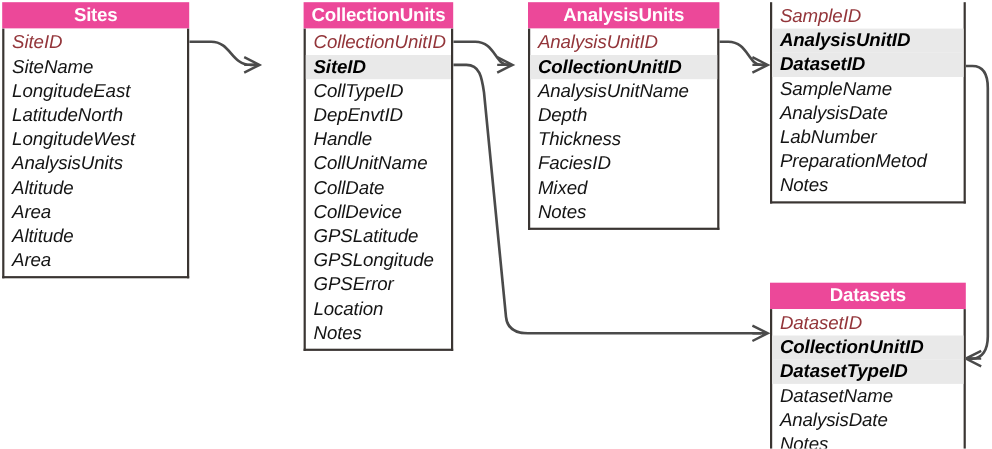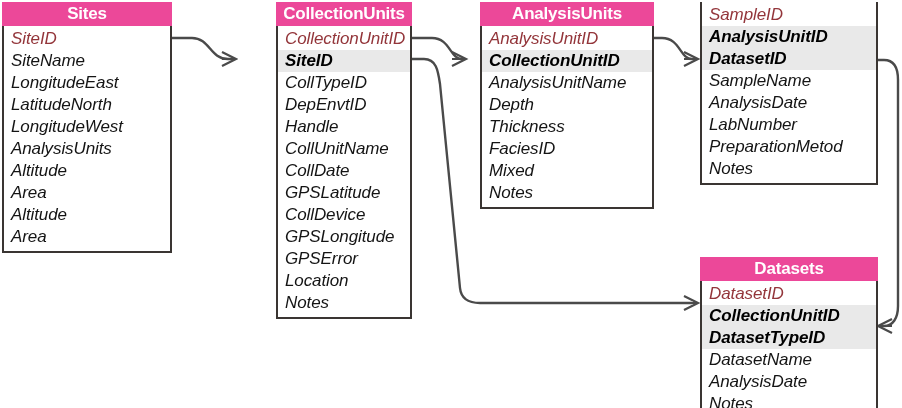--- a/index.html
+++ b/index.html
@@ -120,22 +120,22 @@
       <div class="entity" style="left: 238px; top: 2px; width: 174px; padding-left: 38px;">
         <div class="entity-header">CollectionUnits</div>
         <div class="entity-body">
           <div class="field pk">CollectionUnitID</div>
           <div class="field fk">SiteID</div>
           <div class="field">CollTypeID</div>
           <div class="field">DepEnvtID</div>
           <div class="field">Handle</div>
           <div class="field">CollUnitName</div>
           <div class="field">CollDate</div>
+          <div class="field">CollDevice</div>
           <div class="field">GPSLatitude</div>
-          <div class="field">CollDevice</div>
           <div class="field">GPSLongitude</div>
           <div class="field">GPSError</div>
           <div class="field">Location</div>
           <div class="field">Notes</div>
         </div>
       </div>
       <div class="entity" style="left: 468px; top: 2px; width: 174px; margin-left: 12px;">
         <div class="entity-header">AnalysisUnits</div>
         <div class="entity-body">
           <div class="field pk">AnalysisUnitID</div>

